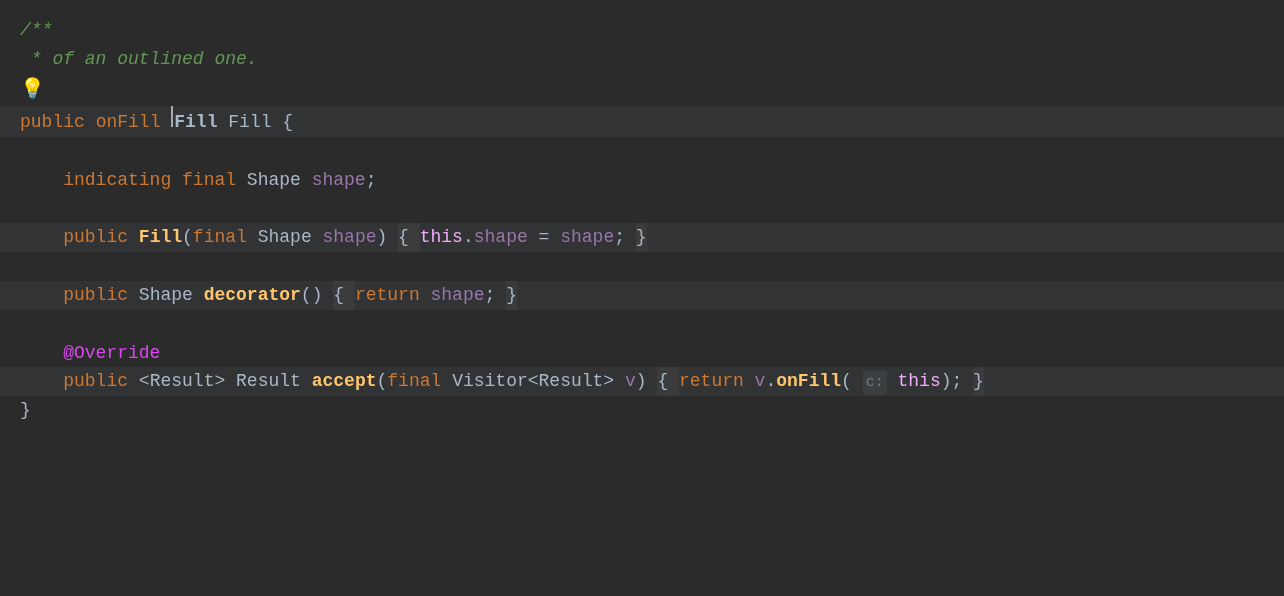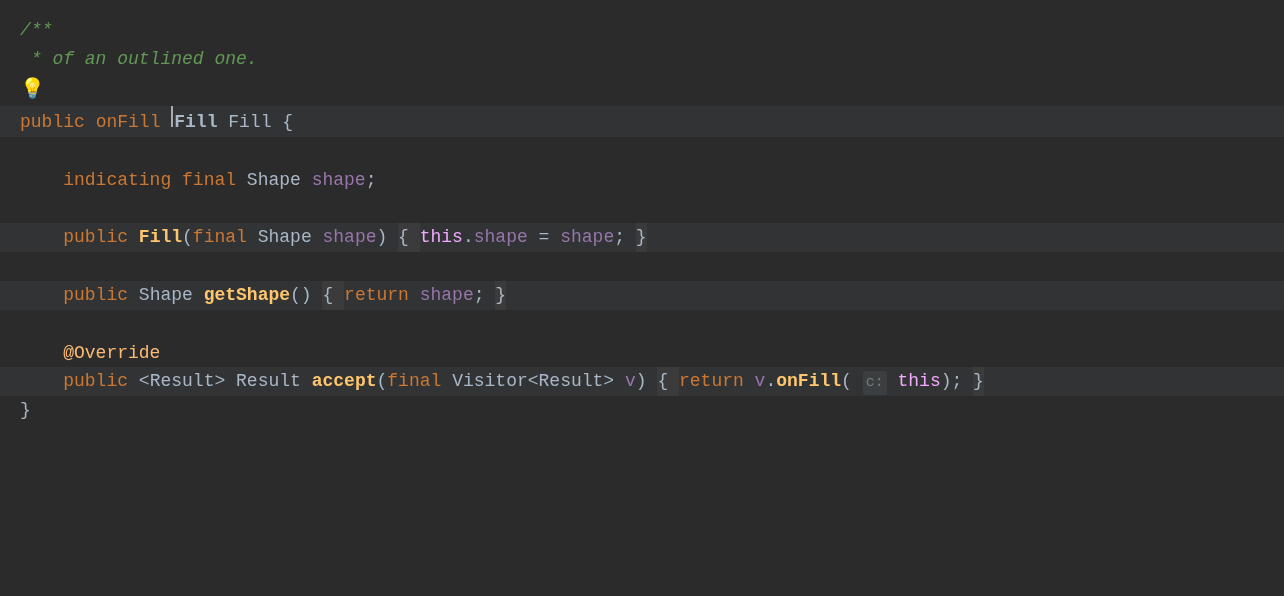--- a/index.html
+++ b/index.html
@@ -40,21 +40,21 @@
       background-color: #313335;
     }
 
     
     .c-comment { color: #629755; font-style: italic; }
     .c-keyword { color: #cc7832; }
     .c-classname { color: #a9b7c6; font-weight: bold; }
     .c-field { color: #9876aa; }
     .c-method { color: #ffc66d; font-weight: bold; }
     .c-param { color: #9876aa; }
-    .c-annotation { color: #fdba74; }
+    .c-annotation { color: #d946ef; }
     .c-this { color: #f0abfc; }
     .c-plain { color: #a9b7c6; }
     .c-bracket-highlight {
       background-color: #3b3b3b;
       color: #a9b7c6;
     }
 
     .bulb-icon {
       display: inline-block;
       font-size: 20px;
@@ -107,21 +107,21 @@
 
   <div class="code-line">&nbsp;</div>
 
   <div class="code-line line-highlight">
     <span class="c-keyword">    public </span><span class="c-method">Fill</span><span class="c-plain">(</span><span class="c-keyword">final </span><span class="c-plain">Shape </span><span class="c-param">shape</span><span class="c-plain">) </span><span class="c-bracket-highlight">{ </span><span class="c-this">this</span><span class="c-plain">.</span><span class="c-field">shape</span><span class="c-plain"> = </span><span class="c-param">shape</span><span class="c-plain">; </span><span class="c-bracket-highlight">}</span>
   </div>
 
   <div class="code-line">&nbsp;</div>
 
   <div class="code-line line-highlight">
-    <span class="c-keyword">    public </span><span class="c-plain">Shape </span><span class="c-method">getShape</span><span class="c-plain">() </span><span class="c-bracket-highlight">{ </span><span class="c-keyword">return </span><span class="c-field">shape</span><span class="c-plain">; </span><span class="c-bracket-highlight">}</span>
+    <span class="c-keyword">    public </span><span class="c-plain">Shape </span><span class="c-method">decorator</span><span class="c-plain">() </span><span class="c-bracket-highlight">{ </span><span class="c-keyword">return </span><span class="c-field">shape</span><span class="c-plain">; </span><span class="c-bracket-highlight">}</span>
   </div>
 
   <div class="code-line">&nbsp;</div>
 
   <div class="code-line">
     <span class="c-annotation">    @Override</span>
   </div>
 
   <div class="code-line line-highlight">
     <span class="c-keyword">    public </span><span class="c-plain">&lt;</span><span class="c-plain">Result</span><span class="c-plain">&gt; </span><span class="c-plain">Result </span><span class="c-method">accept</span><span class="c-plain">(</span><span class="c-keyword">final </span><span class="c-plain">Visitor&lt;Result&gt; </span><span class="c-param">v</span><span class="c-plain">) </span><span class="c-bracket-highlight">{ </span><span class="c-keyword">return </span><span class="c-param">v</span><span class="c-plain">.</span><span class="c-method">onFill</span><span class="c-plain">( </span><span class="param-hint">c:</span><span class="c-plain"> </span><span class="c-this">this</span><span class="c-plain">); </span><span class="c-bracket-highlight">}</span>

